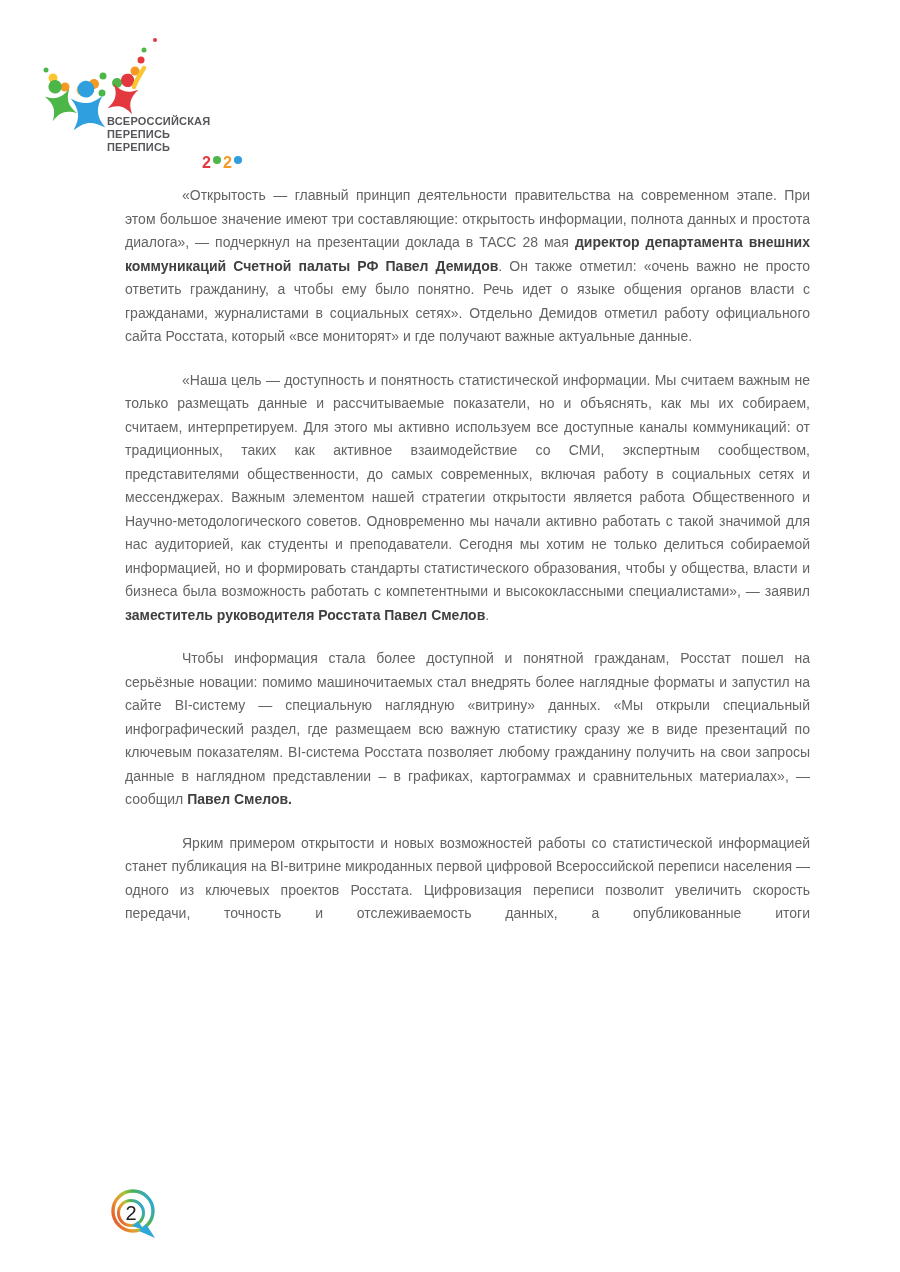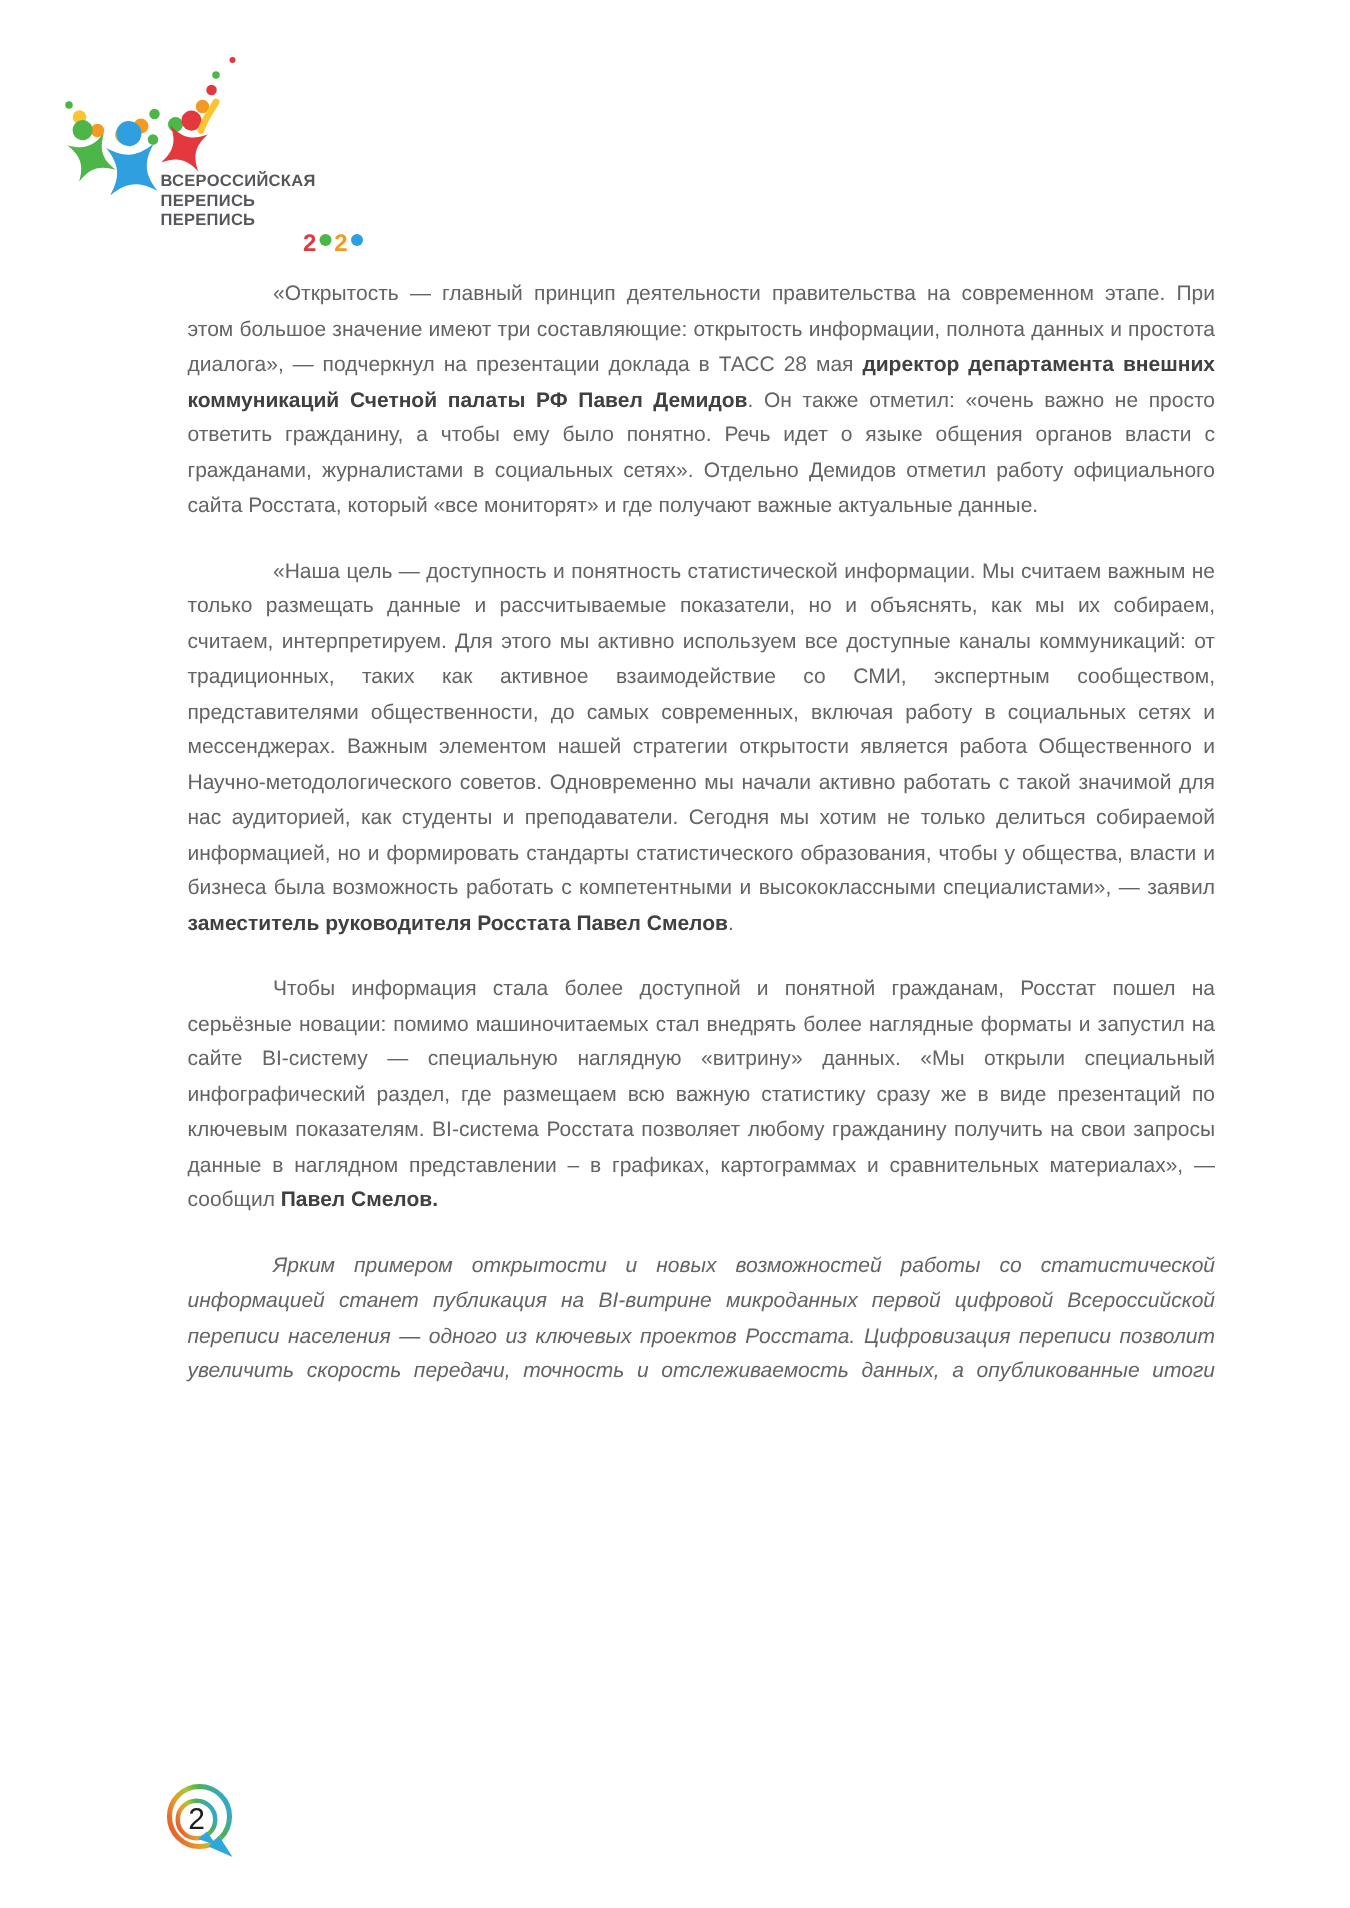--- a/index.html
+++ b/index.html
@@ -21,21 +21,21 @@
   .y2.orange{color:#F49A22;}
   .y0{width:8px;height:8px;border-radius:50%;color:transparent;font-size:1px;overflow:hidden;margin-top:1px;}
   .y0.green{background:#4CB648;}
   .y0.blue{background:#2F9FDF;}
   
   .content{
     position:absolute;left:125px;top:184px;width:685px;
     color:#646464;font-size:14px;line-height:23.5px;text-align:justify;
   }
   .content p{margin:0 0 20px 0;text-indent:57px;}
-  .content p.cont{text-align-last:justify;font-style:italic;}
+  .content p.cont{text-align-last:justify;}
   .content .b{font-weight:bold;color:#404040;}
   
   .footer-logo{position:absolute;left:100px;top:1182px;width:64px;height:64px;}
   .page-num{
     position:absolute;left:0;top:0;width:62px;height:62px;
     display:flex;align-items:center;justify-content:center;
     font-size:20px;color:#1d1d1d;
   }
 </style>
 </head>

